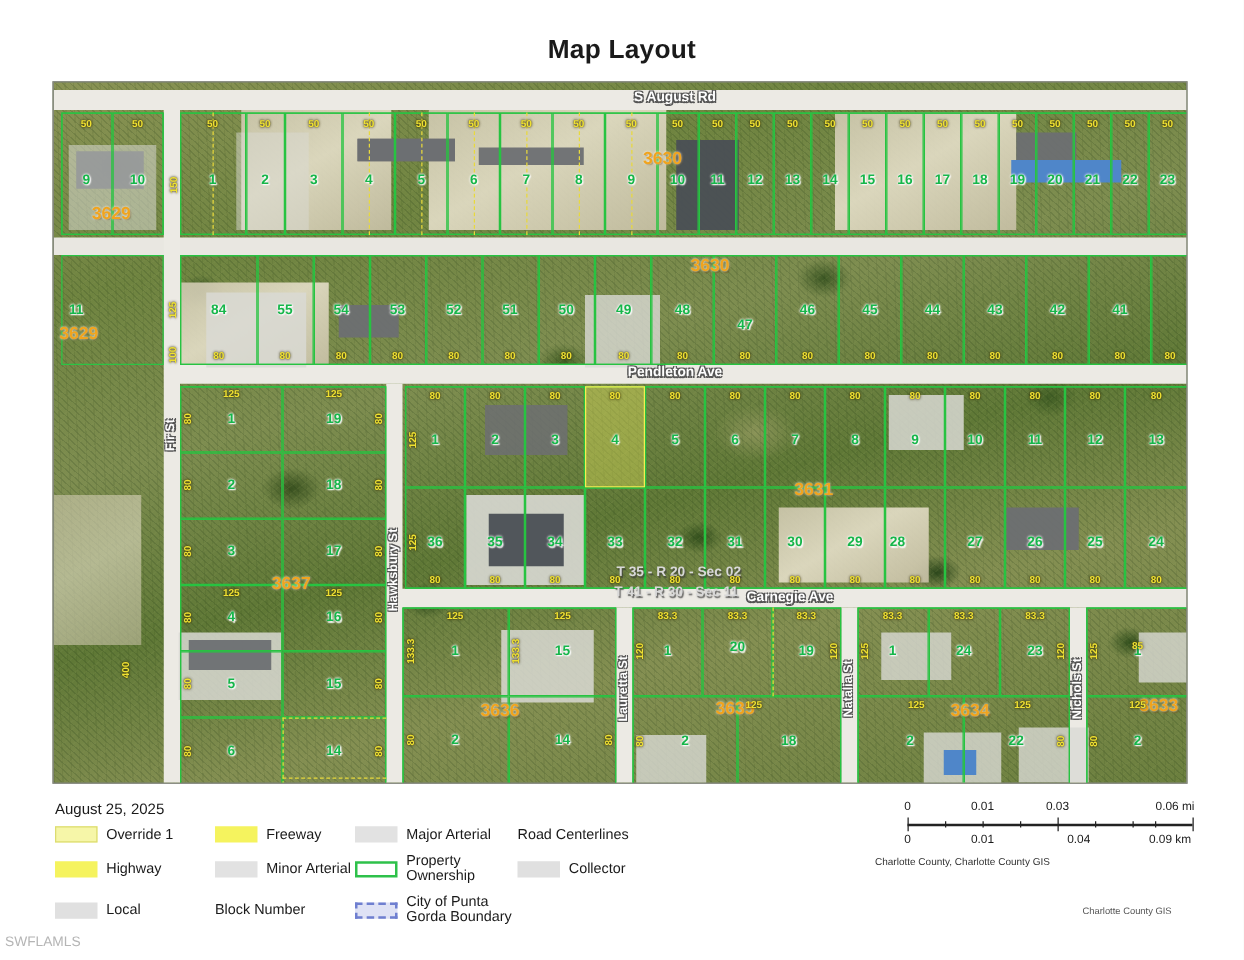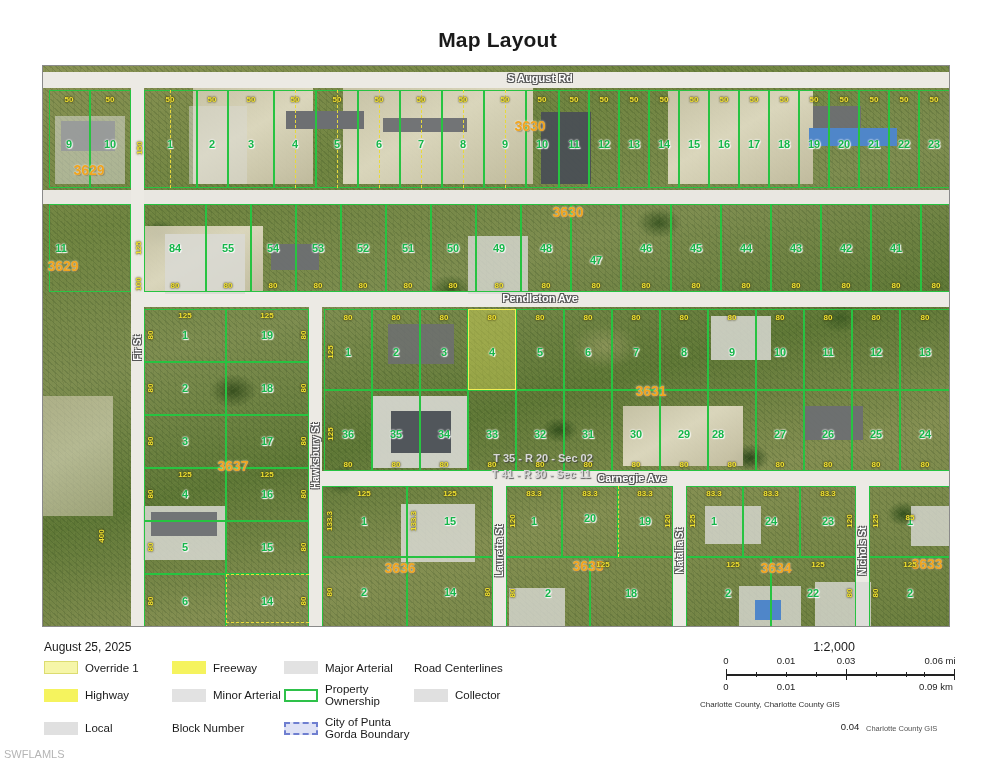--- a/index.html
+++ b/index.html
@@ -609,21 +609,20 @@
         <span class="lbl-nosw">Block Number</span>
       </div>
       <div class="legend-cell">
         <span class="sw sw-blue-dash"></span>
         <span>City of Punta Gorda Boundary</span>
       </div>
     </div>
   </div>
 
   <div id="scalebar">
-    <div id="scale-ratio">1:2,000</div>
     <div class="scale-nums">
       <span style="left:26px;">0</span>
       <span style="left:86px;">0.01</span>
       <span style="left:146px;">0.03</span>
       <span style="left:240px;">0.06 mi</span>
     </div>
     <div class="scale-line">
       <div class="axis"></div>
       <div class="tick maj" style="left:26px;"></div>
       <div class="tick min" style="left:56px;"></div>
@@ -631,21 +630,21 @@
       <div class="tick min" style="left:116px;"></div>
       <div class="tick maj" style="left:146px;"></div>
       <div class="tick min" style="left:176px;"></div>
       <div class="tick min" style="left:206px;"></div>
       <div class="tick min" style="left:224px;"></div>
       <div class="tick maj" style="left:254px;"></div>
     </div>
     <div class="scale-nums">
       <span style="left:26px;">0</span>
       <span style="left:86px;">0.01</span>
-      <span style="left:150px;margin-top:40px;">0.04</span>
+      <span style="left:163px;">0.04</span>
       <span style="left:236px;">0.09 km</span>
     </div>
     <div id="scale-credit">Charlotte County, Charlotte County GIS</div>
   </div>
 
   <div id="gis-credit">Charlotte County GIS</div>
   <div id="watermark">SWFLAMLS</div>
 </div>
 
 </body></html>

